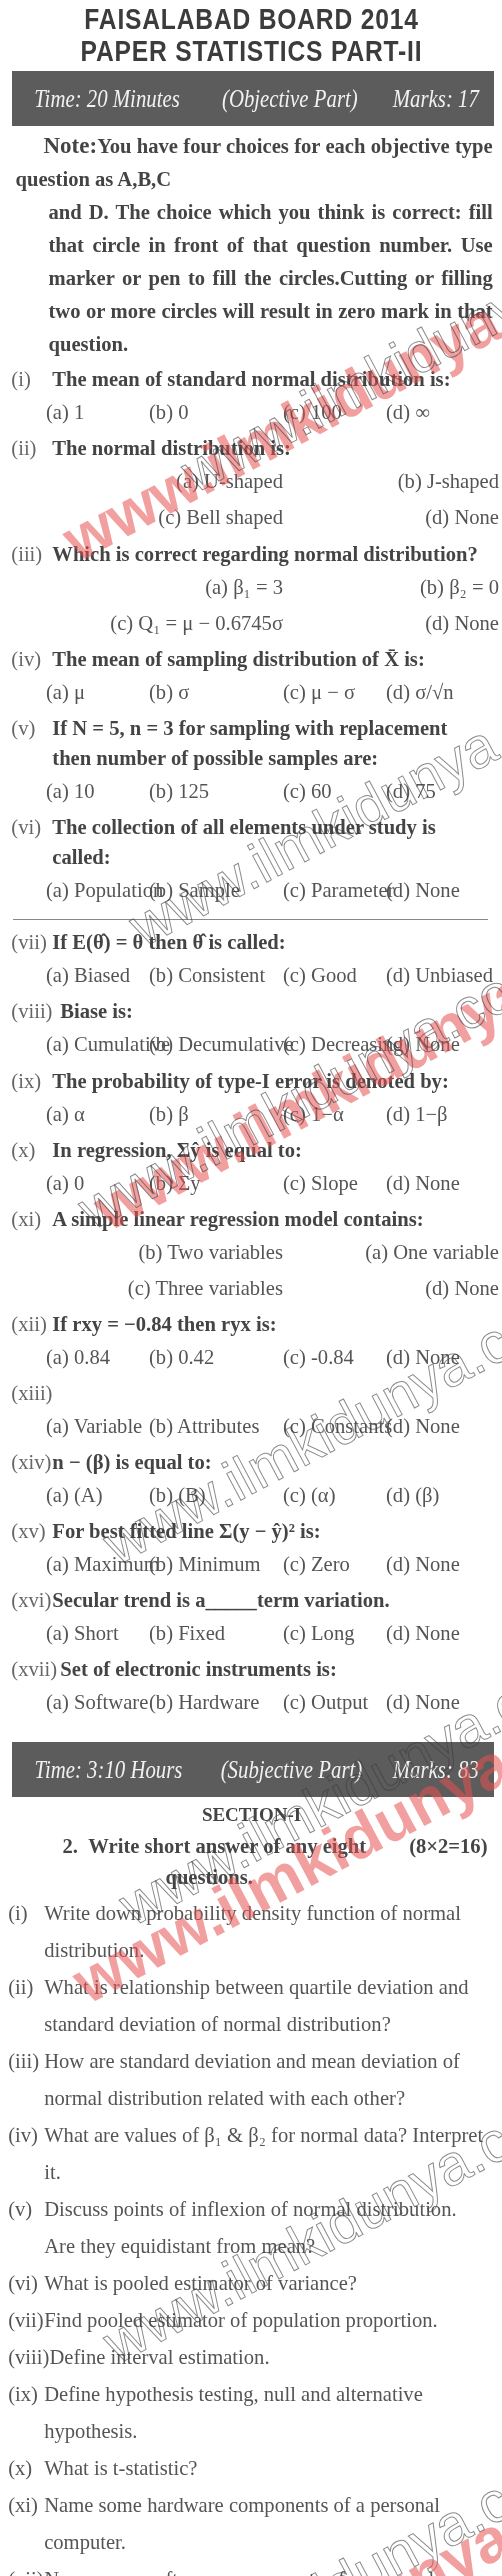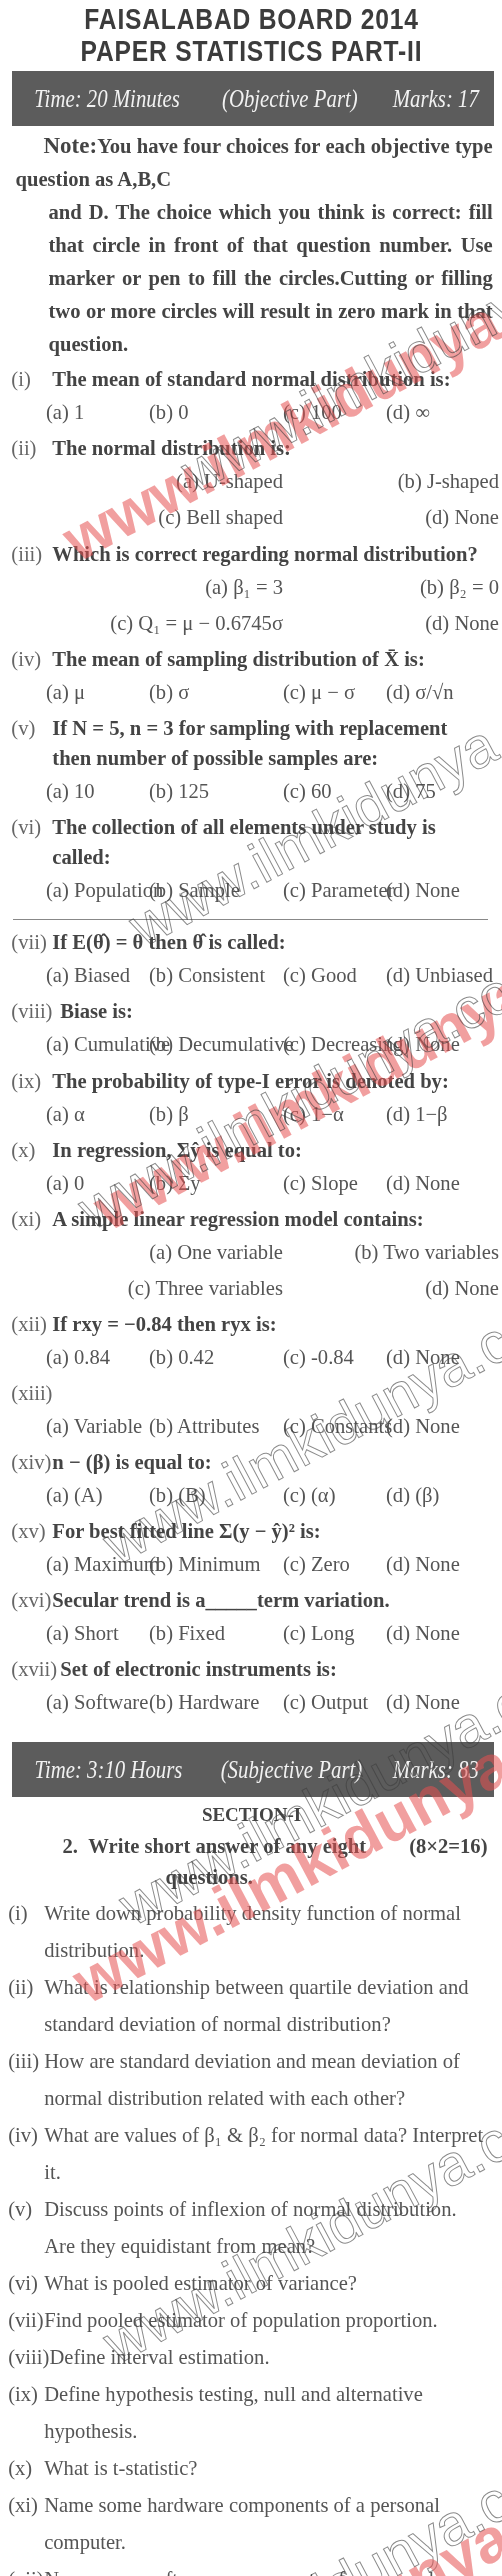--- a/index.html
+++ b/index.html
@@ -210,22 +210,22 @@
         <span class="opt">(a)  0</span>
         <span class="opt">(b)  Σy</span>
         <span class="opt">(c)  Slope</span>
         <span class="opt">(d)  None</span>
       </div>
       <div class="q bold">
         <span class="num">(xi)</span>
         <span class="txt">A simple linear regression model contains:</span>
       </div>
       <div class="opts two">
+        <span class="opt">(b)  Two variables</span>
         <span class="opt">(a)  One variable</span>
-        <span class="opt">(b)  Two variables</span>
         <span class="opt">(c)  Three variables</span>
         <span class="opt">(d)  None</span>
       </div>
       <div class="q bold">
         <span class="num">(xii)</span>
         <span class="txt">If rxy = −0.84 then ryx is:</span>
       </div>
       <div class="opts">
         <span class="opt">(a)  0.84</span>
         <span class="opt">(b)  0.42</span>

